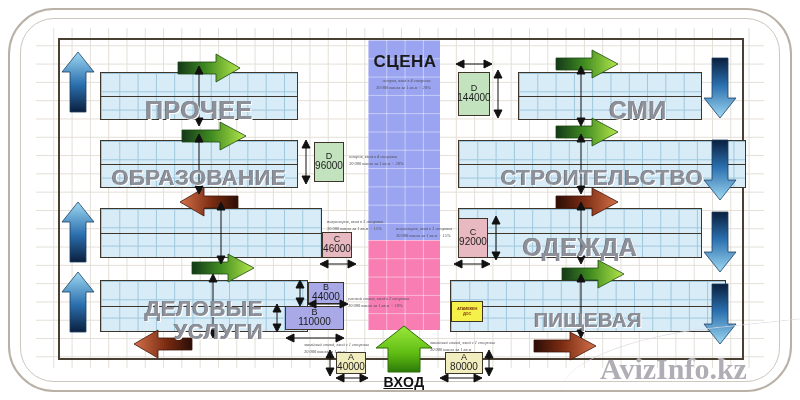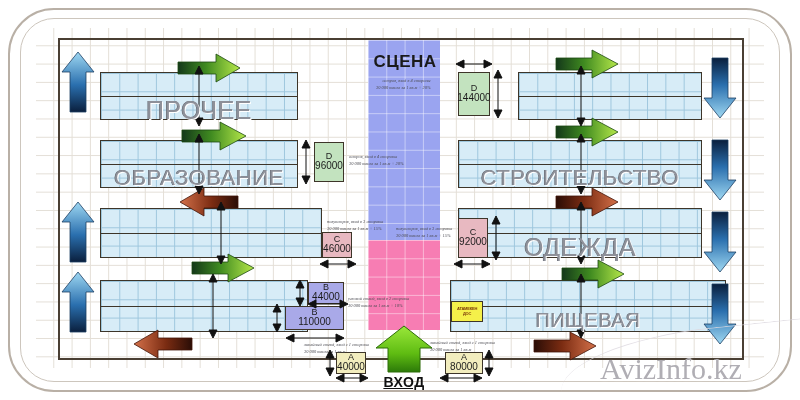--- a/index.html
+++ b/index.html
@@ -45,21 +45,21 @@
     background-size: 18.3px 18.3px;
     border: 1.6px solid #3d3529;
     display: flex; align-items: center; justify-content: center;
   }
   .stand .mid-rule {
     position: absolute; left: 0; right: 0; top: 50%;
     border-top: 1.4px solid #3d3529;
   }
   .stand-label {
     position: relative; z-index: 3;
-    font-weight: normal; color: #8d9099;
+    font-weight: bold; color: #8d9099;
     text-shadow: 1px 1px 0 #ffffff, -0.5px -0.5px 0 #5c6068;
     letter-spacing: 0.5px; line-height: 1.0;
     text-align: center; white-space: nowrap; pointer-events: none; margin-top: 28px;
   }
   .lbl-lg { font-size: 25px; }
   .lbl-md { font-size: 22px; }
   .lbl-sm { font-size: 20px; }
   .two-line { line-height: 1.05; }
   .two-line span { display: block; }
   .al-r { text-align: right; }
@@ -120,21 +120,21 @@
     position: absolute; left: 366px; top: 374px; width: 76px;
     text-align: center; font-size: 14px; font-weight: bold; color: #111;
     letter-spacing: 0.5px;
     text-decoration: underline;
   }
 
   
   .watermark {
     position: absolute; left: 600px; top: 352px;
     font-family: "Liberation Serif", serif; font-size: 30px;
-    font-weight: normal; color: #b0aeb4; letter-spacing: 0px;
+    font-weight: bold; color: #b0aeb4; letter-spacing: 0px;
     text-shadow: 1px 1px 2px rgba(255,255,255,.9);
   }
   .wm-swoosh {
     position: absolute; left: 560px; top: 330px; width: 260px; height: 80px;
     border-top: 1.5px solid #ddd9e0; border-radius: 60% 0 0 0;
     transform: rotate(-6deg); opacity: .8;
   }
 </style>
 </head>
 <body>
@@ -159,27 +159,32 @@
     <div class="mid-rule"></div>
     <div class="stand-label lbl-md">ОБРАЗОВАНИЕ</div>
   </div>
 
   <div class="stand" style="left:100px; top:208px; width:222px; height:50px;">
     <div class="mid-rule"></div>
   </div>
 
   <div class="stand" style="left:100px; top:280px; width:208px; height:52px;">
     <div class="mid-rule"></div>
+    <div class="stand-label lbl-md two-line">
+      <span>ДЕЛОВЫЕ</span>
+      <span class="al-r">УСЛУГИ</span>
+    </div>
   </div>
 
   <div class="stand" style="left:518px; top:72px; width:184px; height:48px;">
     <div class="mid-rule"></div>
-  </div>
-
-  <div class="stand" style="left:458px; top:140px; width:244px; height:48px;">
+    <div class="stand-label lbl-lg" style="margin-left:56px;">СМИ</div>
+  </div>
+
+  <div class="stand" style="left:458px; top:140px; width:288px; height:48px;">
     <div class="mid-rule"></div>
     <div class="stand-label lbl-md">СТРОИТЕЛЬСТВО</div>
   </div>
 
   <div class="stand" style="left:458px; top:208px; width:244px; height:50px;">
     <div class="mid-rule"></div>
     <div class="stand-label lbl-lg">ОДЕЖДА</div>
   </div>
 
   <div class="stand" style="left:450px; top:280px; width:276px; height:52px;">

